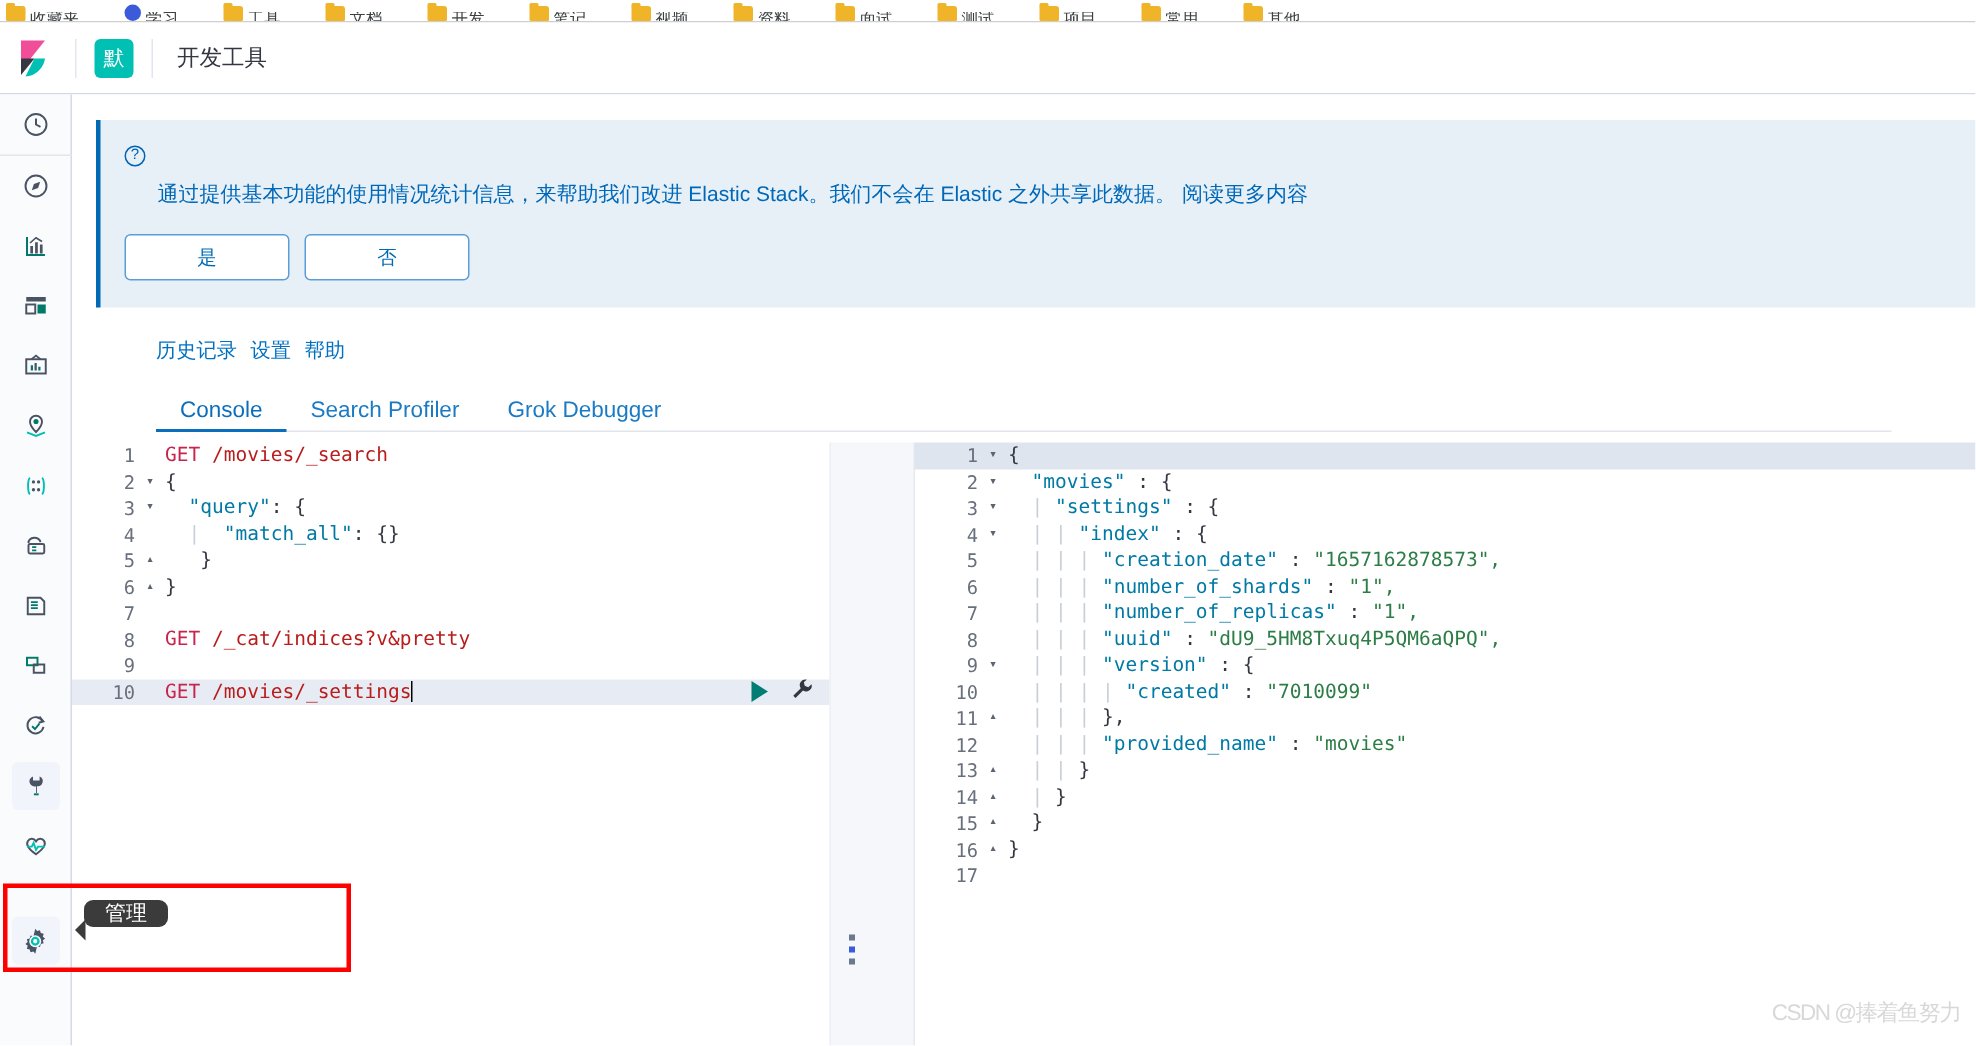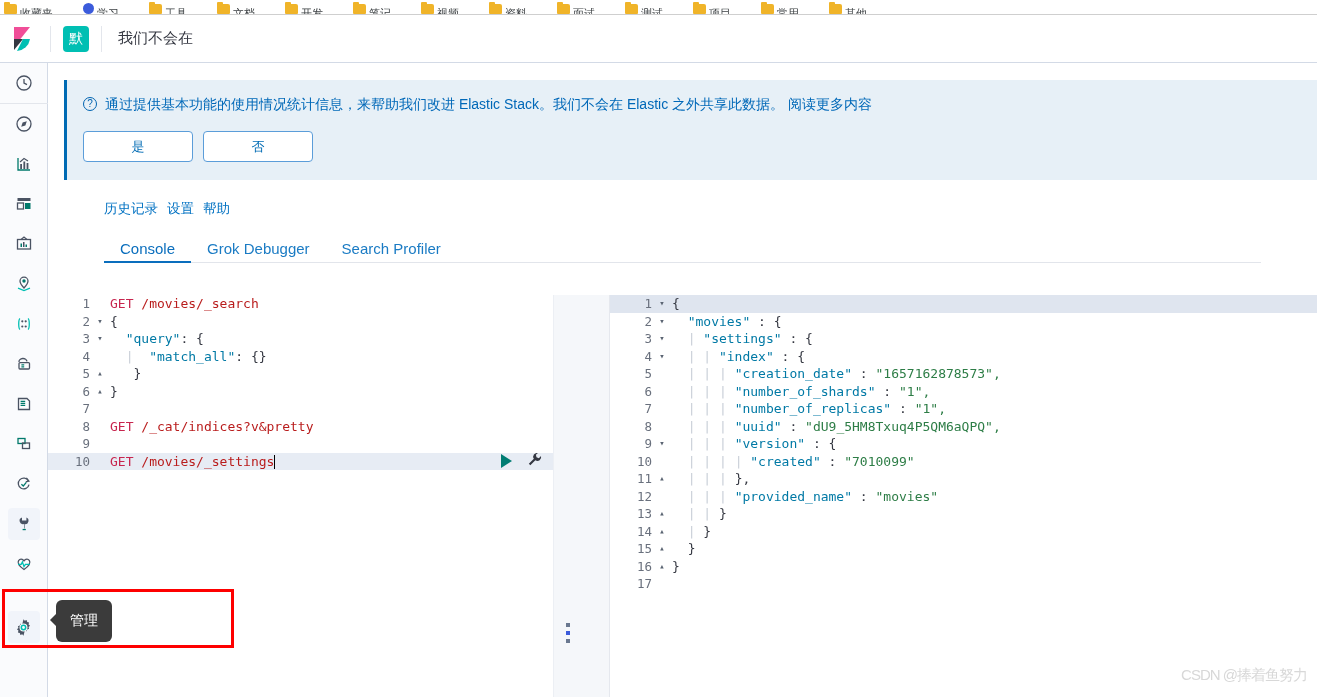--- a/index.html
+++ b/index.html
@@ -76,21 +76,21 @@
   .callout {
     margin: 17px 0 0 16px; width: 1253px; background: #e7f0f7;
     border-left: 3px solid #006bb4; padding: 14px 16px 18px 16px;
   }
   .callout-row { display: flex; align-items: flex-start; gap: 8px; }
   .q-circle {
     width: 14px; height: 14px; border: 1px solid #0063b1; border-radius: 50%;
     color: #0063b1; font-size: 10px; line-height: 12px; text-align: center;
     flex: none; margin-top: 3px;
   }
-  .callout-text { font-size: 14px; color: #0068b8; line-height: 20px; }
+  .callout-text { font-size: 14px; color: #0068b8; line-height: 20px; margin-top: 25px; }
   .callout-buttons { display: flex; gap: 10px; margin-top: 17px; }
   .btn-outline {
     min-width: 110px; height: 31px; background: #fff; border: 1px solid #5b9dd9;
     border-radius: 4px; color: #006bb4; font-size: 13px;
     font-family: "Liberation Sans", sans-serif; cursor: pointer;
   }
 
   
   .subnav { display: flex; gap: 9px; margin: 20px 0 0 56px; }
   .subnav a { font-size: 13.5px; color: #0071c2; text-decoration: none; cursor: pointer; }
@@ -156,21 +156,21 @@
   }
   .play-tri {
     width: 0; height: 0; border-left: 11px solid #017d73;
     border-top: 7px solid transparent; border-bottom: 7px solid transparent;
     cursor: pointer;
   }
 
   
   .tooltip {
     position: absolute; left: 56px; top: 600px; background: #3b3b3b; color: #fff;
-    font-size: 14px; padding: 12px 14px; border-radius: 6px; z-index: 40;
+    font-size: 14px; padding: 0 14px; border-radius: 6px; z-index: 40;
   }
   .tooltip:before {
     content: ""; position: absolute; left: -6px; top: 13px;
     border-top: 7px solid transparent; border-bottom: 7px solid transparent;
     border-right: 7px solid #3b3b3b;
   }
   .redbox {
     position: absolute; left: 2px; top: 589px; width: 232px; height: 59px;
     border: 3px solid #fe0000; z-index: 35; pointer-events: none;
   }
@@ -241,21 +241,21 @@
   <div class="kb-logo">
     <svg width="28" height="28" viewBox="0 0 28 28">
       <path d="M4 2 L20 2 L4 22 Z" fill="#f04e98"></path>
       <path d="M4 14 L13 14 L4 25 Z" fill="#343741"></path>
       <path d="M13 14 L20 14 A 14 14 0 0 1 7 26 Z" fill="#00bfb3"></path>
     </svg>
   </div>
   <div class="vdiv"></div>
   <div class="space-badge">默</div>
   <div class="vdiv"></div>
-  <div class="kb-title">我们不会在</div>
+  <div class="kb-title">开发工具</div>
 </div>
 
 <div class="sidebar">
 
   <div class="sb-item">
     <span class="chip">
       <svg width="18" height="18" viewBox="0 0 18 18" fill="none" stroke="#4a5363" stroke-width="1.3">
         <circle cx="9" cy="9" r="7"></circle>
           <path d="M9 5 V9 L12 10.6"></path>
       </svg>
@@ -415,22 +415,22 @@
   </div>
 
   <div class="subnav" id="subnav">
       <a href="#">历史记录</a>
       <a href="#">设置</a>
       <a href="#">帮助</a>
     </div>
 
   <div class="tabs" id="tabs">
       <div class="tab active">Console</div>
+      <div class="tab">Search Profiler</div>
       <div class="tab">Grok Debugger</div>
-      <div class="tab">Search Profiler</div>
     </div>
 
   <div class="console">
     <div class="pane-left editor" id="editorPane">
         <div class="code-line">
           <span class="gutter">1</span>
           <span class="fold"></span>
           <span class="codetext"><span class="tok-method">GET</span><span class="tok-url"> /movies/_search</span></span>
         </div>
         <div class="code-line">

